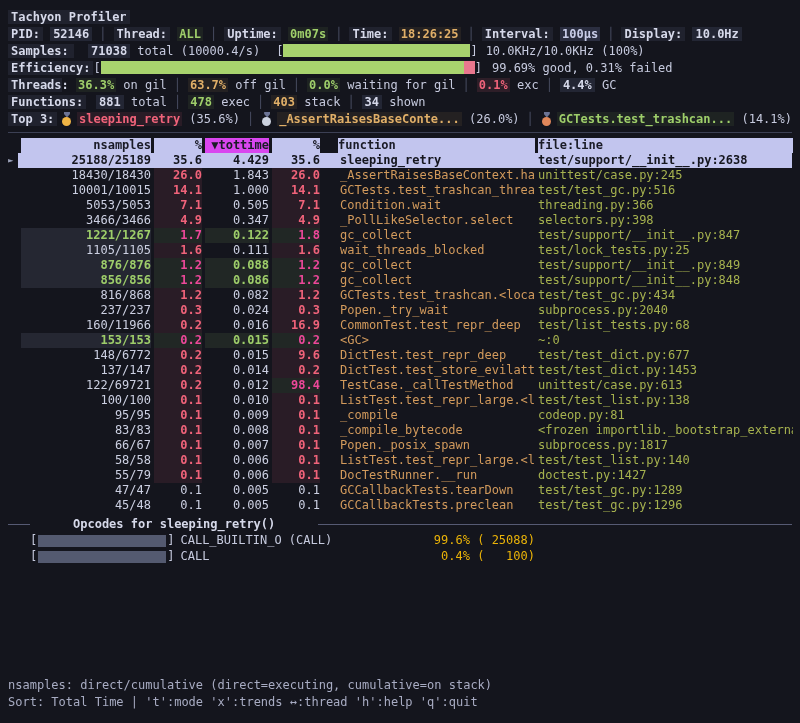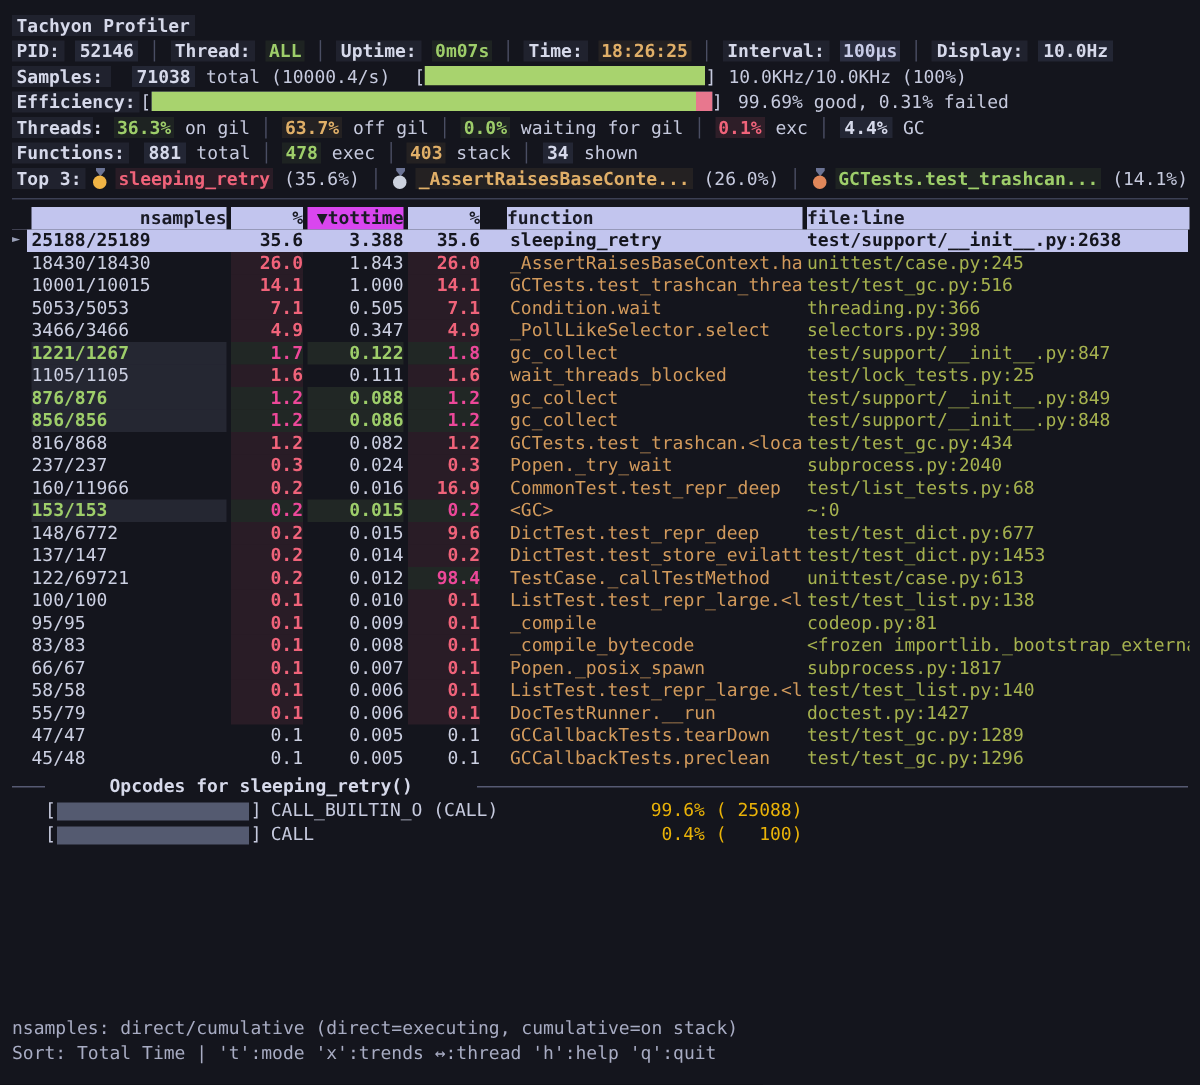--- a/index.html
+++ b/index.html
@@ -33,21 +33,21 @@
   
   .trow {
     display:grid;
     grid-template-columns:10px 130px 48px 64px 48px 12px 197px 255px;
     column-gap:3px;
     height:15px; line-height:15px;
     align-items:center;
   }
   .cell { white-space:pre; overflow:hidden; }
   .num { text-align:right; }
-  .ns { color:#ccd0e2; }
+  .ns { text-align:right; color:#ccd0e2; }
   .ns-chip { background:rgba(197,202,238,.10); }
   .ns-green { color:#9ece6a; font-weight:bold; }
   .p-red { color:#f0637a; font-weight:bold; background:rgba(240,99,122,.10); }
   .p-green { color:#ec4899; font-weight:bold; background:rgba(158,206,106,.10); }
   .p-base { color:#ccd0e2; }
   .t-base { color:#ccd0e2; }
   .t-green { color:#9ece6a; font-weight:bold; background:rgba(158,206,106,.10); }
   .fn { color:#d29a5c; padding-left:2px; }
   .file { color:#a6b24f; }
   .thead { margin-top:2px; }
@@ -194,21 +194,21 @@
     <span class="cell" style="background:#c2c5ee"></span>
     <span class="cell">function</span>
     <span class="cell">file:line</span>
   </div>
 
   <div id="tbody">
       <div class="trow sel">
         <span class="cell mk">►</span>
         <span class="cell ns">25188/25189</span>
         <span class="cell num p-base">35.6</span>
-        <span class="cell num t-base">3.388</span>
+        <span class="cell num t-base">4.429</span>
         <span class="cell num p-base">35.6</span>
         <span class="cell"></span>
         <span class="cell fn">sleeping_retry</span>
         <span class="cell file">test/support/__init__.py:2638</span>
       </div>
       <div class="trow">
         <span class="cell mk"></span>
         <span class="cell ns">18430/18430</span>
         <span class="cell num p-red">26.0</span>
         <span class="cell num t-base">1.843</span>

